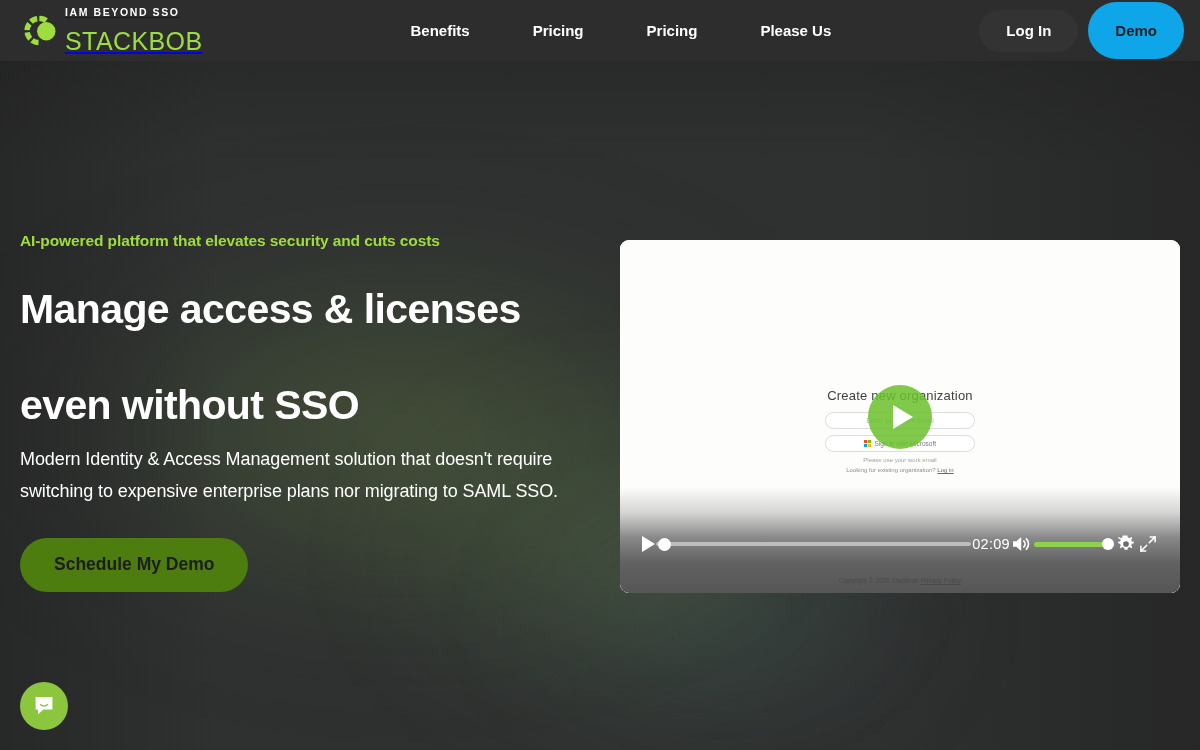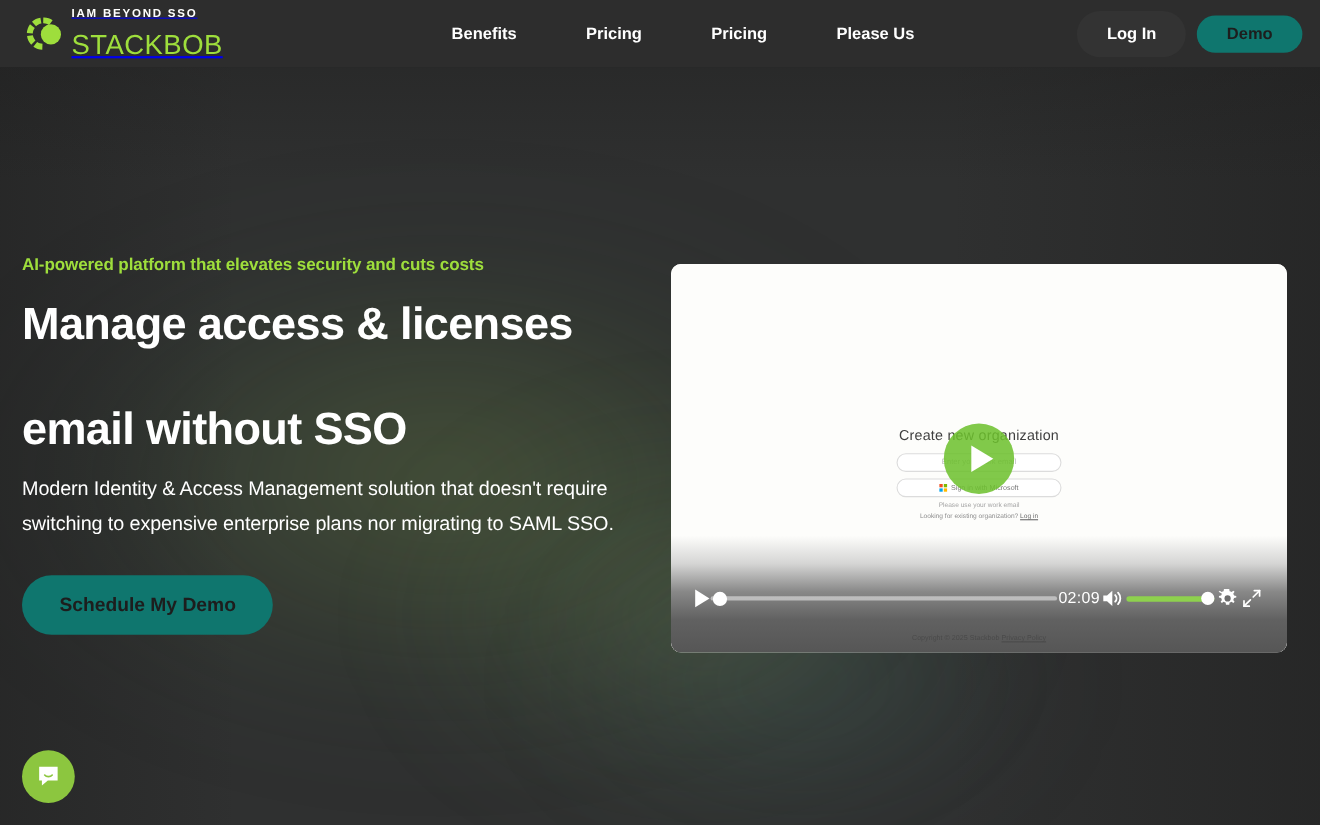--- a/index.html
+++ b/index.html
@@ -133,25 +133,25 @@
     border: none;
     border-radius: 999px;
     height: 42px;
     padding: 0 27px;
     font-size: 15px;
     font-weight: 700;
     font-family: inherit;
     cursor: pointer;
   }
   .btn-demo {
-    background: #0f766e;
+    background: #0ea5e9;
     color: #1d1d1d;
     border: none;
     border-radius: 999px;
-    height: 34px;
+    height: 57px;
     padding: 0 27px;
     font-size: 15px;
     font-weight: 700;
     font-family: inherit;
     cursor: pointer;
   }
 
   
   .hero {
     position: relative;
@@ -165,58 +165,58 @@
   .hero-left {
     width: 590px;
     padding-top: 172px;
     flex: 0 0 auto;
   }
   .eyebrow {
     color: #9ede3c;
     font-size: 15.5px;
     font-weight: 700;
     line-height: 1;
-    margin-bottom: 21px;
+    margin-bottom: 36px;
     letter-spacing: -0.1px;
   }
   .headline {
     color: #ffffff;
     font-size: 41px;
     font-weight: 700;
     line-height: 48px;
     letter-spacing: -0.6px;
   }
   .subhead {
     color: #ffffff;
     font-size: 18px;
     font-weight: 400;
     line-height: 32px;
     letter-spacing: -0.1px;
     margin-bottom: 31px;
     max-width: 580px;
     margin-top: 14px;
   }
   .btn-cta {
-    background: #0f766e;
+    background: #4d7c0f;
     color: #1d1d1d;
     border: none;
     border-radius: 999px;
     height: 54px;
     padding: 0 34px;
     font-size: 17.5px;
     font-weight: 700;
     font-family: inherit;
     cursor: pointer;
   }
 
   
   .hero-right {
     flex: 1 1 auto;
     display: flex;
-    justify-content: flex-start;
+    justify-content: flex-end;
     padding-top: 179px;
   }
   .video {
     position: relative;
     width: 560px;
     height: 353px;
     background: #fdfdfb;
     border-radius: 9px;
     overflow: hidden;
   }
@@ -466,21 +466,21 @@
   </div>
 </header>
 
 <main class="hero">
 
   <div class="hero-left">
     <div class="eyebrow">AI-powered platform that elevates security and cuts costs</div>
     <h1 class="headline">
       <span>Manage access &amp; licenses</span><br>
       <br>
-      <span>email without SSO</span>
+      <span>even without SSO</span>
     </h1>
     <p class="subhead">Modern Identity &amp; Access Management solution that doesn't require switching to expensive enterprise plans nor migrating to SAML SSO.</p>
     <button class="btn-cta">Schedule My Demo</button>
   </div>
 
   <div class="hero-right">
     <div class="video">
 
       <div class="poster">
         <div class="poster-title">Create new organization</div>

